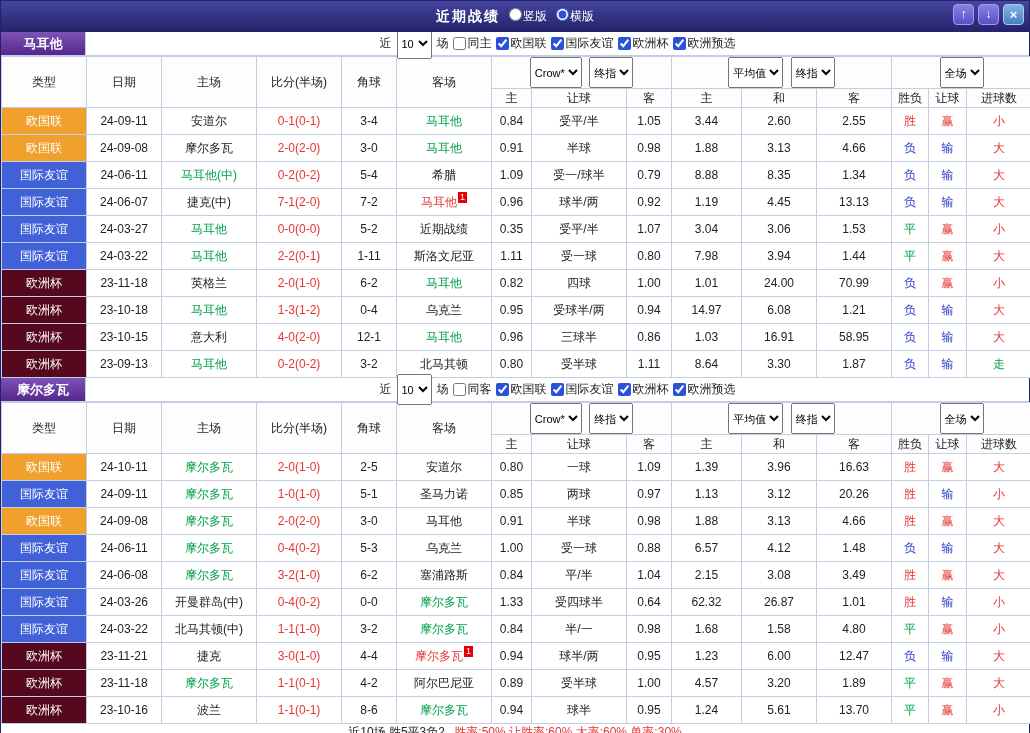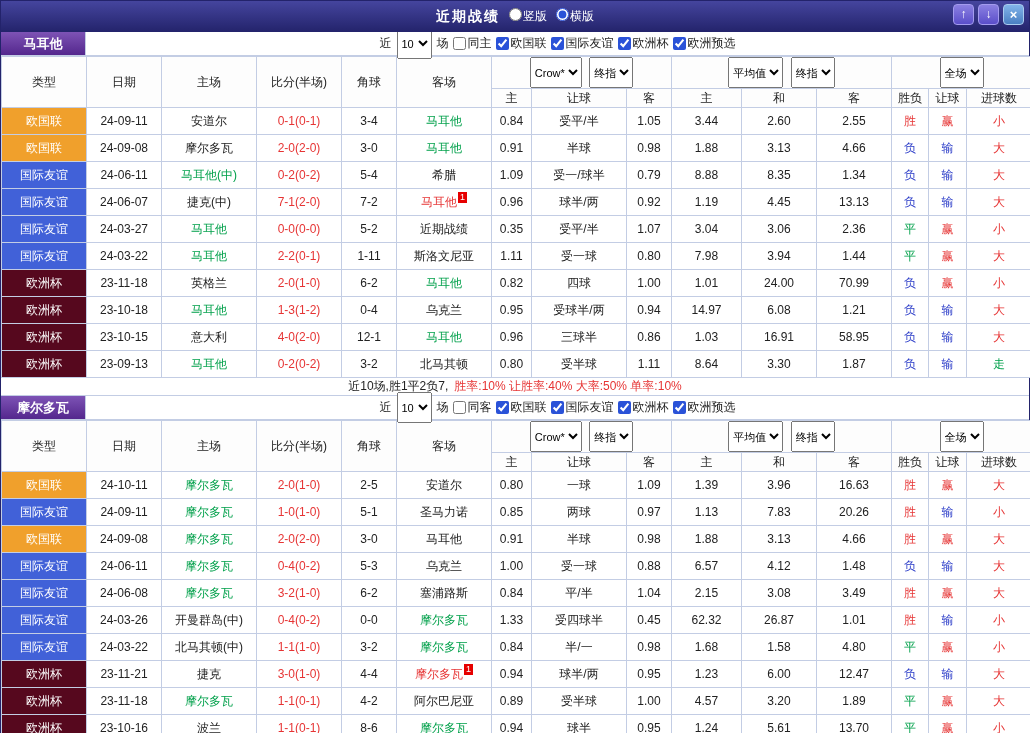--- a/index.html
+++ b/index.html
@@ -260,21 +260,21 @@
             <td>24-03-27</td>
             <td class="green">马耳他</td>
             <td class="red">0-0(0-0)</td>
             <td>5-2</td>
             <td>近期战绩</td>
             <td>0.35</td>
             <td>受平/半</td>
             <td>1.07</td>
             <td>3.04</td>
             <td>3.06</td>
-            <td>2.36</td>
+            <td>1.53</td>
             <td class="green">平</td>
             <td class="red">赢</td>
             <td class="red">小</td>
           </tr>
           <tr>
             <td class="type-cell" style="background: rgb(65, 97, 216);">国际友谊</td>
             <td>24-03-22</td>
             <td class="green">马耳他</td>
             <td class="red">2-2(0-1)</td>
             <td>1-11</td>
@@ -353,24 +353,20 @@
             <td>8.64</td>
             <td>3.30</td>
             <td>1.87</td>
             <td class="blue">负</td>
             <td class="blue">输</td>
             <td class="green">走</td>
           </tr>
         </tbody>
     </table>
 
-    <div class="section-footer">
-      <span class="summary">近10场,胜1平2负7,</span>
-      <span class="stats">胜率:10% 让胜率:40% 大率:50% 单率:10%</span>
-    </div>
   </div>
 
   <div class="section">
     <div class="section-bar">
       <div class="team-cell">摩尔多瓦</div>
       <div class="filter-bar">
         <span>近</span>
         <select><option>10</option></select>
         <span>场</span>
         <label>
@@ -468,21 +464,21 @@
             <td class="type-cell" style="background: rgb(65, 97, 216);">国际友谊</td>
             <td>24-09-11</td>
             <td class="green">摩尔多瓦</td>
             <td class="red">1-0(1-0)</td>
             <td>5-1</td>
             <td>圣马力诺</td>
             <td>0.85</td>
             <td>两球</td>
             <td>0.97</td>
             <td>1.13</td>
-            <td>7.83</td>
+            <td>3.12</td>
             <td>20.26</td>
             <td class="red">胜</td>
             <td class="blue">输</td>
             <td class="red">小</td>
           </tr>
           <tr>
             <td class="type-cell" style="background: rgb(240, 160, 44);">欧国联</td>
             <td>24-09-08</td>
             <td class="green">摩尔多瓦</td>
             <td class="red">2-0(2-0)</td>
@@ -534,21 +530,21 @@
           </tr>
           <tr>
             <td class="type-cell" style="background: rgb(65, 97, 216);">国际友谊</td>
             <td>24-03-26</td>
             <td>开曼群岛(中)</td>
             <td class="red">0-4(0-2)</td>
             <td>0-0</td>
             <td class="green">摩尔多瓦</td>
             <td>1.33</td>
             <td>受四球半</td>
-            <td>0.45</td>
+            <td>0.64</td>
             <td>62.32</td>
             <td>26.87</td>
             <td>1.01</td>
             <td class="red">胜</td>
             <td class="blue">输</td>
             <td class="red">小</td>
           </tr>
           <tr>
             <td class="type-cell" style="background: rgb(65, 97, 216);">国际友谊</td>
             <td>24-03-22</td>

